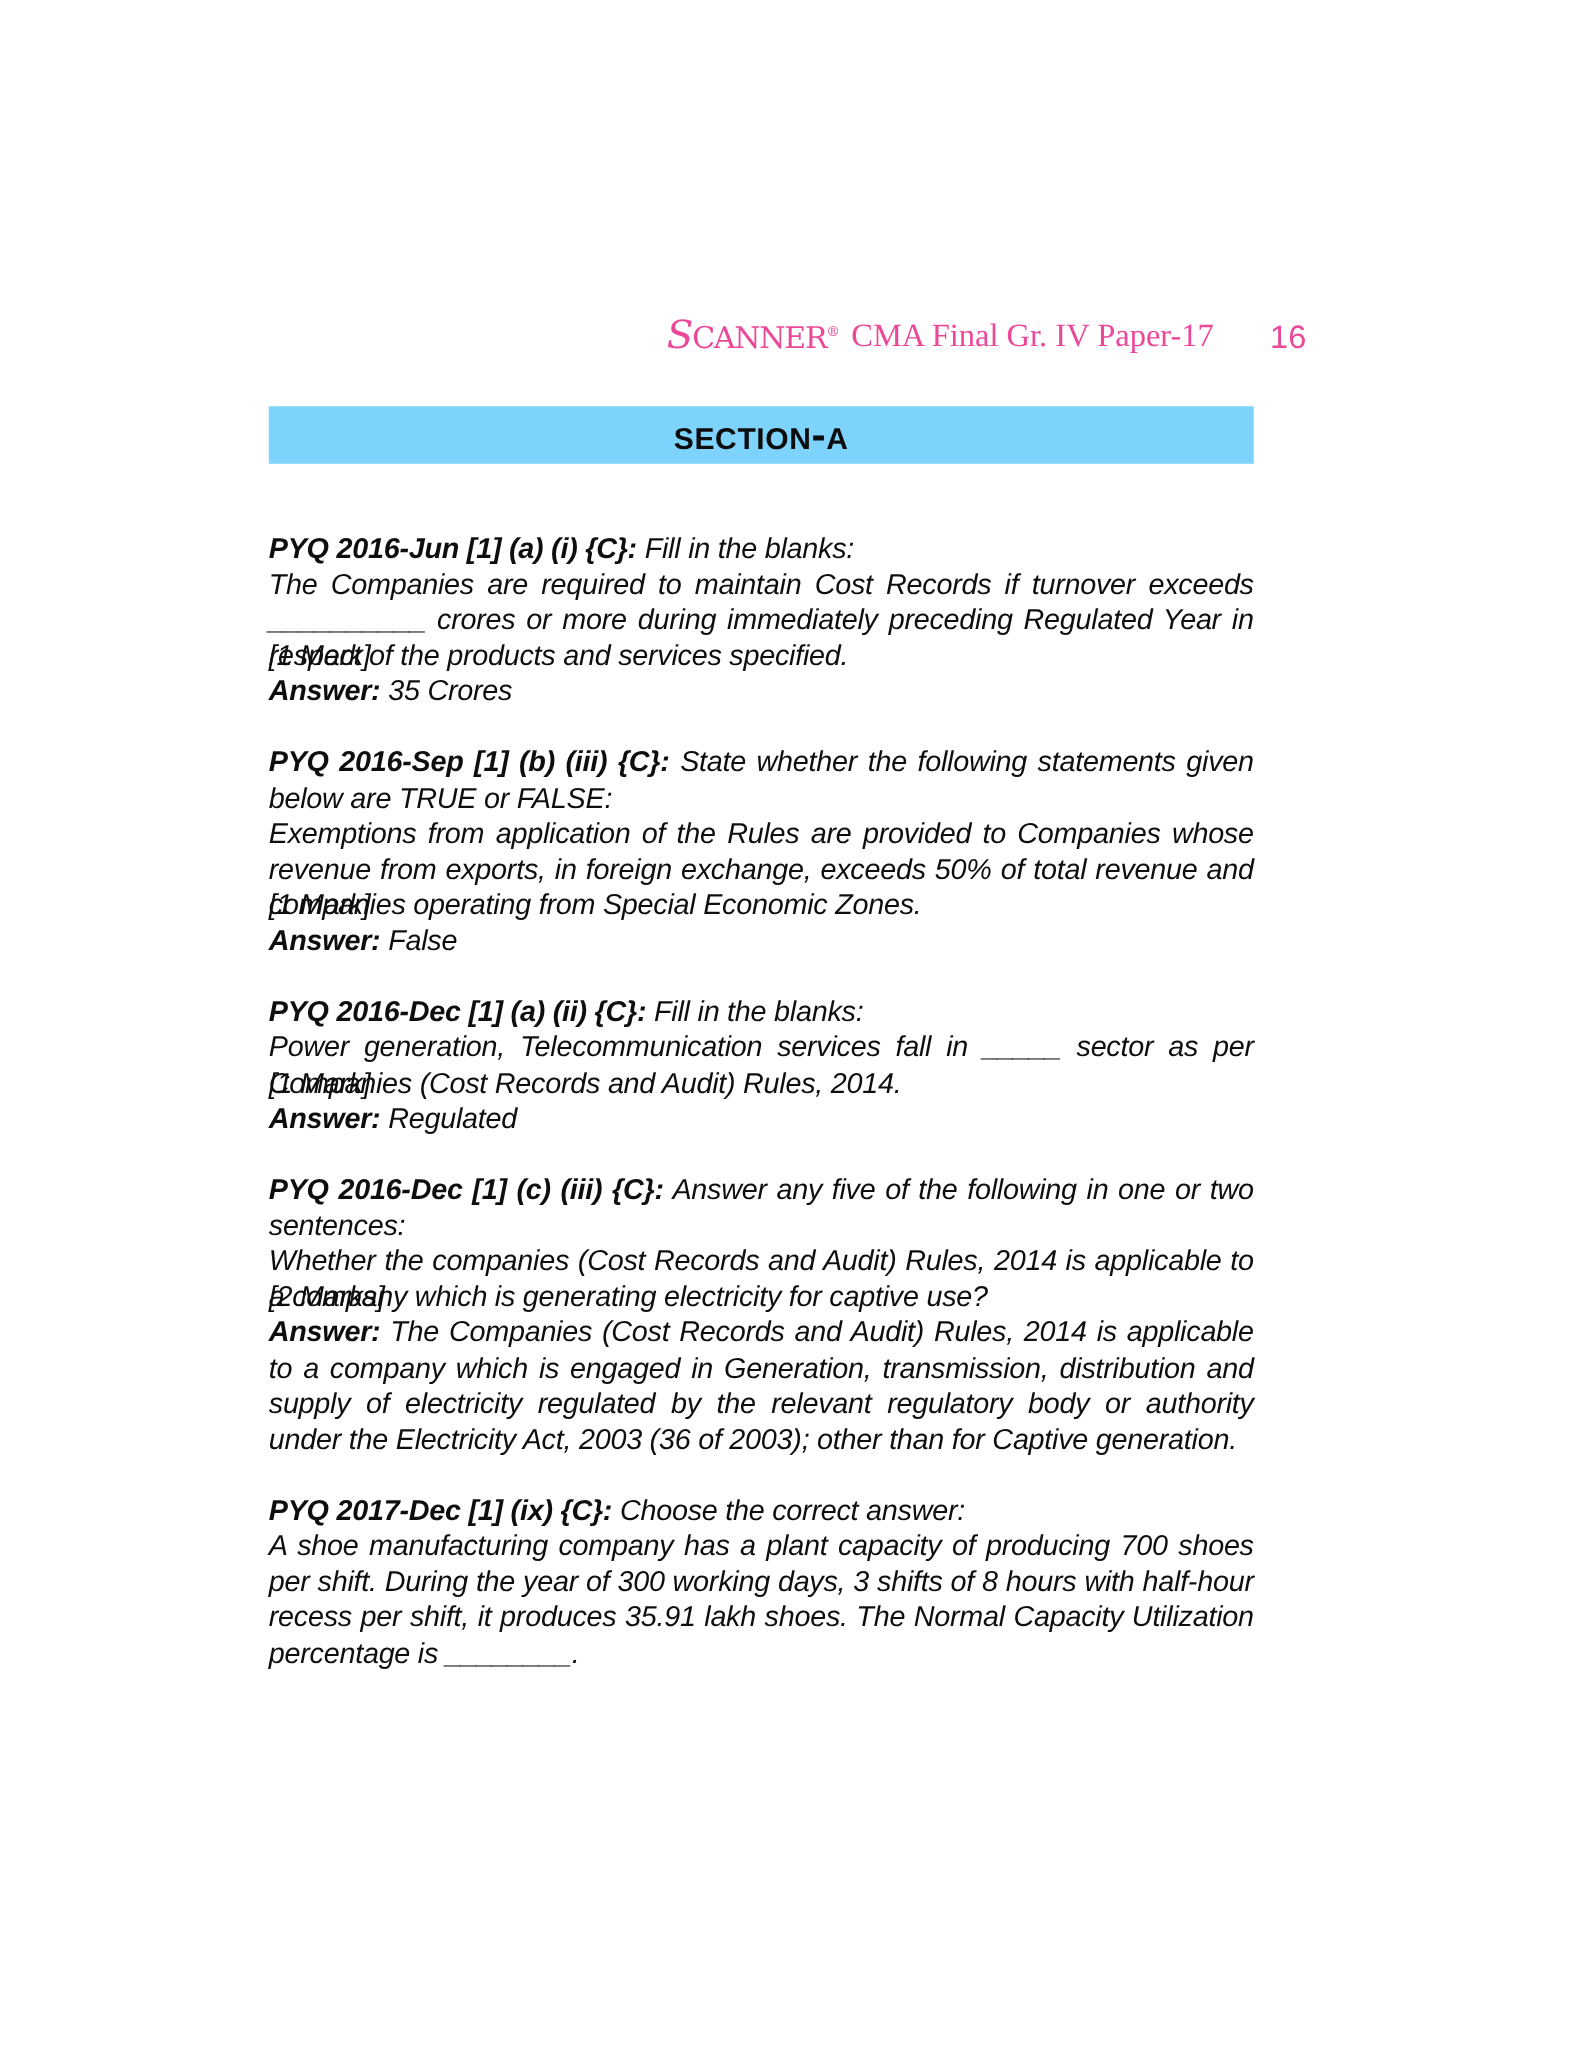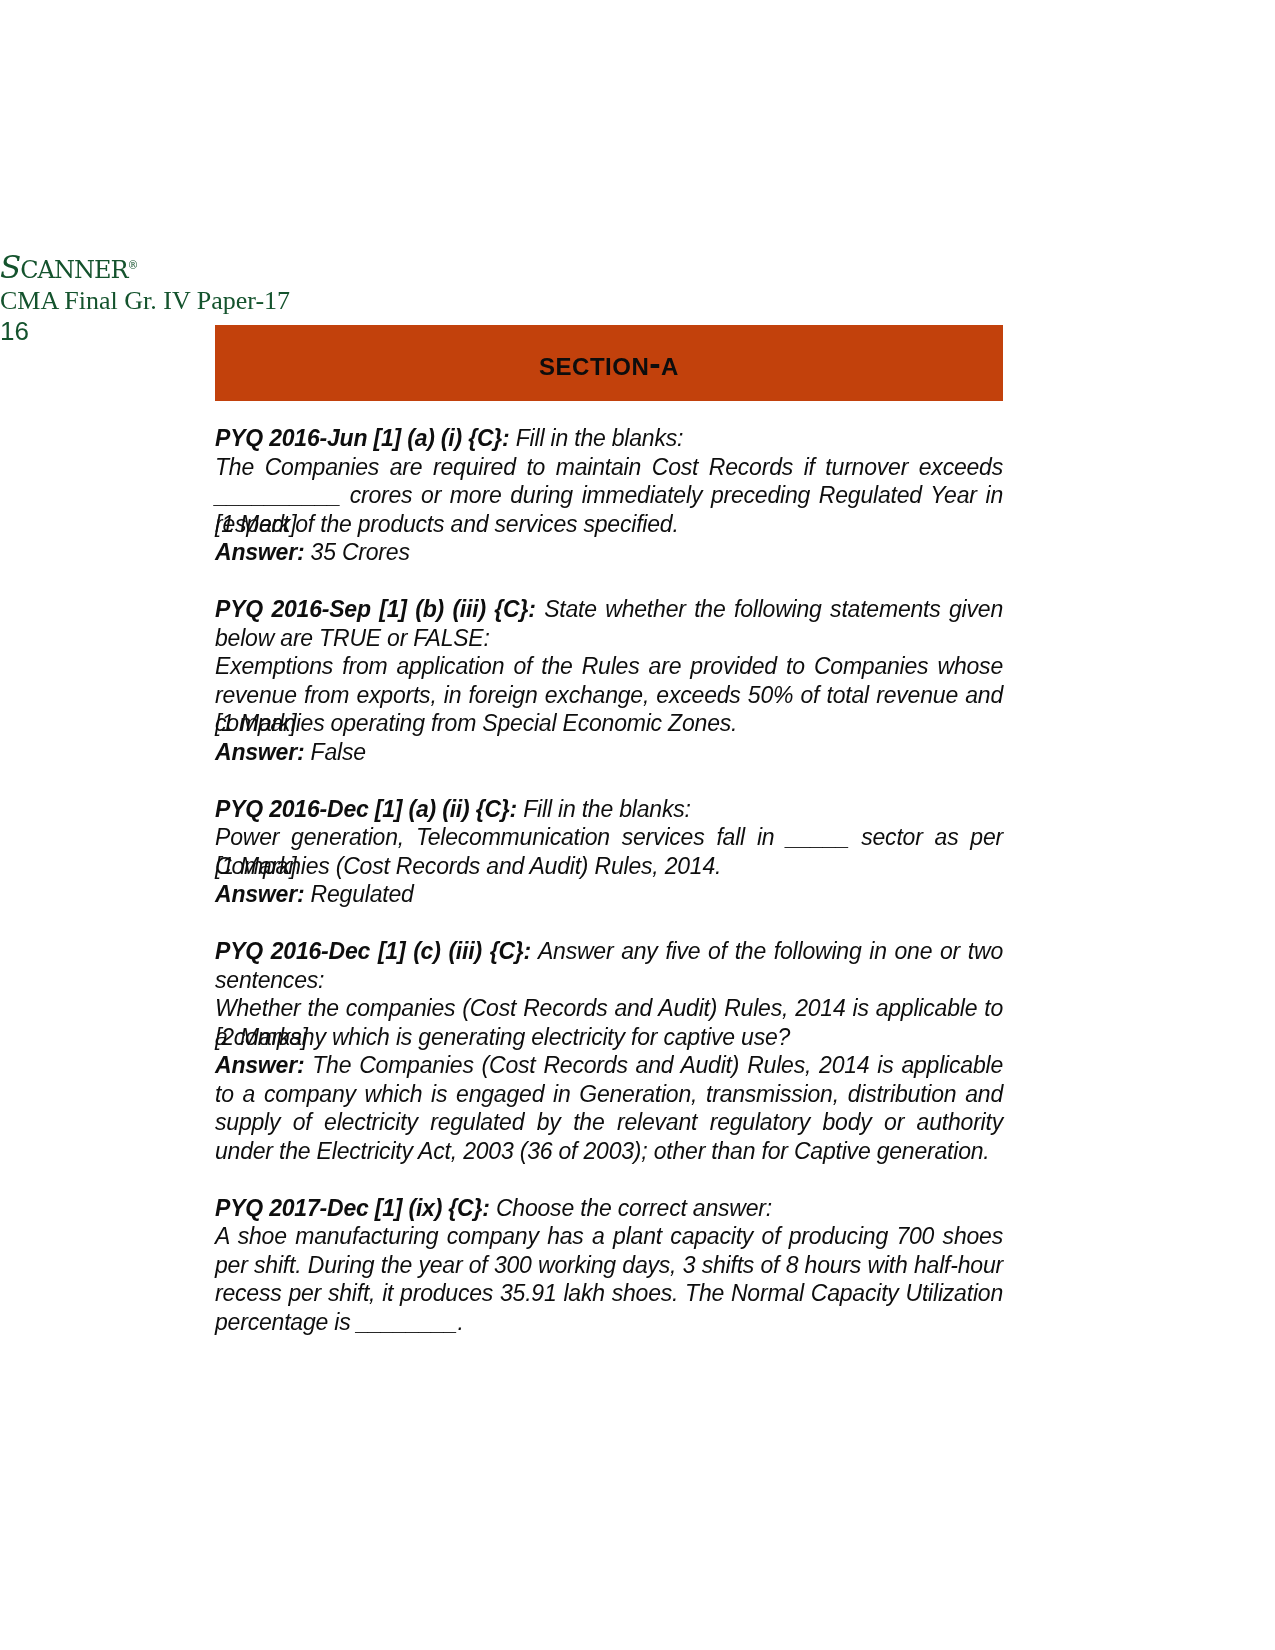--- a/index.html
+++ b/index.html
@@ -15,26 +15,25 @@
   }
 
   
   .running-header {
     position: absolute;
     top: 252px;
     left: 0;
     right: 230px;
     display: flex;
     justify-content: flex-end;
-    align-items: flex-start;
+    align-items: center;
     font-size: 26px;
     line-height: 30px;
-    color: #14532d;
+    color: #ec4899;
     white-space: nowrap;
-    flex-direction: column;
   }
   .logo {
     font-family: "DejaVu Serif", serif;
     font-size: 24px;
     letter-spacing: -1px;
     margin-right: 10px;
     position: relative;
     top: -1px;
   }
   .logo .logo-s {
@@ -46,22 +45,22 @@
     vertical-align: super;
   }
   .header-title { margin-right: 45px; font-family: Liberation Serif, serif; }
 
   
   .section-band {
     position: absolute;
     top: 325px;
     left: 215px;
     width: 788px;
-    height: 76px;
-    background: #c2410c;
+    height: 46px;
+    background: #7dd3fc;
     display: flex;
     align-items: center;
     justify-content: center;
   }
   .section-title {
     font-weight: bold;
     font-variant: small-caps;
     text-transform: lowercase;
     font-size: 34px;
     letter-spacing: 0.5px;

